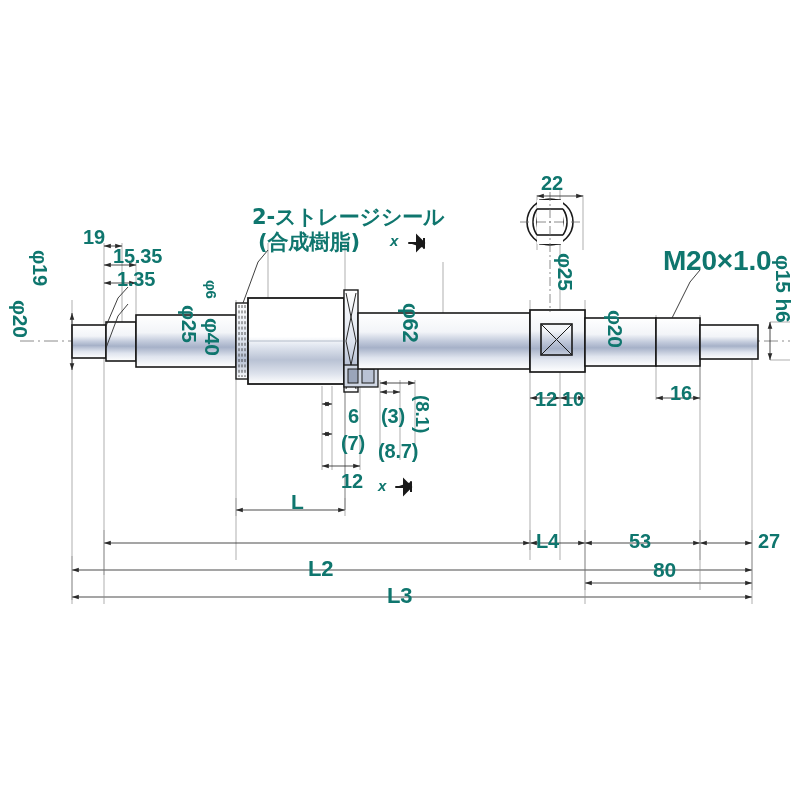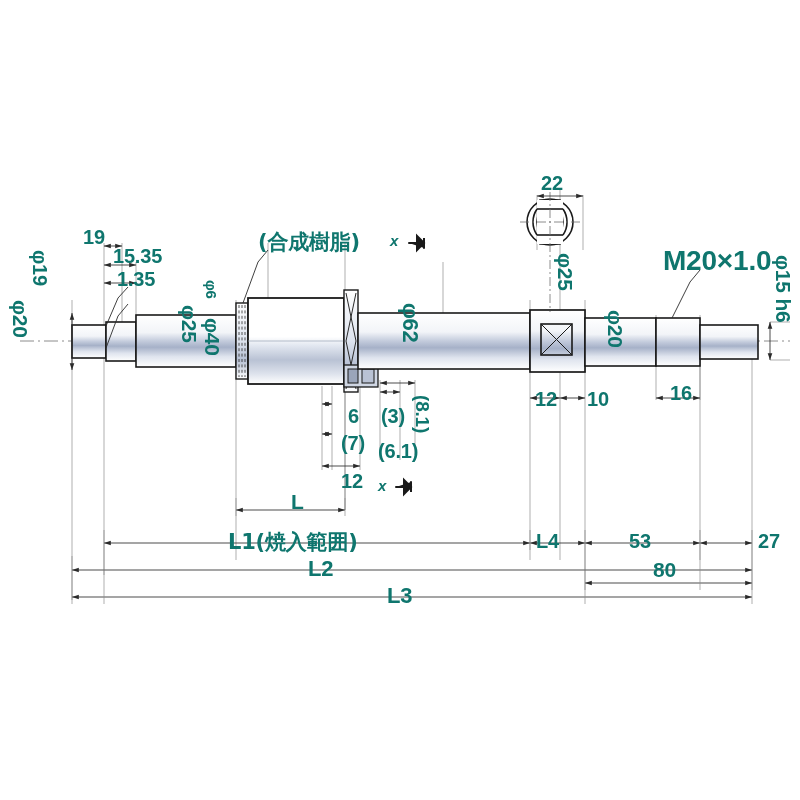--- a/index.html
+++ b/index.html
@@ -194,20 +194,21 @@
   <g stroke="#1a1a1a" stroke-width="2" fill="#1a1a1a">
     <path d="M409,243 L424,243 L424,238 L424,248" stroke-linecap="round"></path>
     <path d="M424,243 L417,236 L417,250 z"></path>
   </g>
   <g stroke="#1a1a1a" stroke-width="2" fill="#1a1a1a">
     <path d="M396,487 L411,487 L411,492 L411,482" stroke-linecap="round"></path>
     <path d="M411,487 L404,480 L404,494 z"></path>
   </g>
 </svg>
 
+<div class="lbl jp" style="left:252px;top:203px;font-size:21px;">2-ストレージシール</div>
 <div class="lbl jp" style="left:258px;top:228px;font-size:21px;">(合成樹脂)</div>
 <div class="lbl" style="left:663px;top:245px;font-size:28px;">M20×1.0</div>
 <div class="lbl" style="left:390px;top:232px;font-size:15px;font-style:italic;">x</div>
 <div class="lbl" style="left:378px;top:477px;font-size:15px;font-style:italic;">x</div>
 
 <div class="lbl vert" style="left:8px;top:300px;font-size:21px;">φ20</div>
 <div class="lbl vert" style="left:28px;top:250px;font-size:20px;">φ19</div>
 <div class="lbl vert" style="left:177px;top:305px;font-size:21px;">φ25</div>
 <div class="lbl vert" style="left:200px;top:318px;font-size:21px;">φ40</div>
 <div class="lbl vert" style="left:203px;top:280px;font-size:15px;">φ6</div>
@@ -219,28 +220,27 @@
 <div class="lbl" style="left:83px;top:226px;font-size:20px;">19</div>
 <div class="lbl" style="left:113px;top:245px;font-size:20px;">15.35</div>
 <div class="lbl" style="left:117px;top:268px;font-size:20px;">1.35</div>
 <div class="lbl" style="left:541px;top:172px;font-size:20px;">22</div>
 
 <div class="lbl" style="left:348px;top:405px;font-size:20px;">6</div>
 <div class="lbl" style="left:341px;top:432px;font-size:20px;">(7)</div>
 <div class="lbl" style="left:341px;top:470px;font-size:20px;">12</div>
 <div class="lbl" style="left:381px;top:405px;font-size:20px;">(3)</div>
 <div class="lbl vert" style="left:411px;top:395px;font-size:19px;">(8.1)</div>
-<div class="lbl" style="left:378px;top:440px;font-size:20px;">(6.1)</div>
+<div class="lbl" style="left:378px;top:440px;font-size:20px;">(8.7)</div>
 
 <div class="lbl" style="left:535px;top:388px;font-size:20px;">12</div>
-<div class="lbl" style="left:562px;top:388px;font-size:20px;padding-left:25px;">10</div>
+<div class="lbl" style="left:562px;top:388px;font-size:20px;">10</div>
 <div class="lbl" style="left:670px;top:382px;font-size:20px;">16</div>
 <div class="lbl" style="left:629px;top:530px;font-size:20px;">53</div>
 <div class="lbl" style="left:714px;top:530px;font-size:20px;margin-left:44px;">27</div>
 <div class="lbl" style="left:653px;top:558px;font-size:21px;">80</div>
 
 <div class="lbl" style="left:291px;top:490px;font-size:21px;">L</div>
-<div class="lbl jp" style="left:228px;top:528px;font-size:21px;">L1(焼入範囲)</div>
 <div class="lbl" style="left:308px;top:556px;font-size:22px;text-align:right;">L2</div>
 <div class="lbl" style="left:387px;top:583px;font-size:22px;text-align:center;">L3</div>
 <div class="lbl" style="left:536px;top:530px;font-size:20px;text-align:center;">L4</div>
 
 </div>
 
 </body></html>

